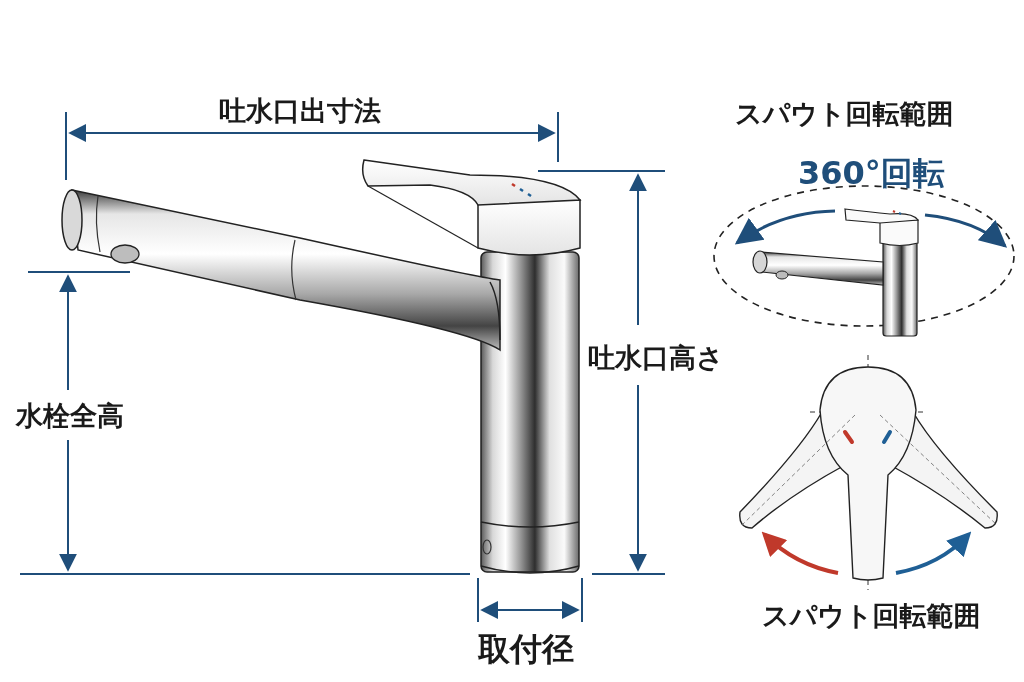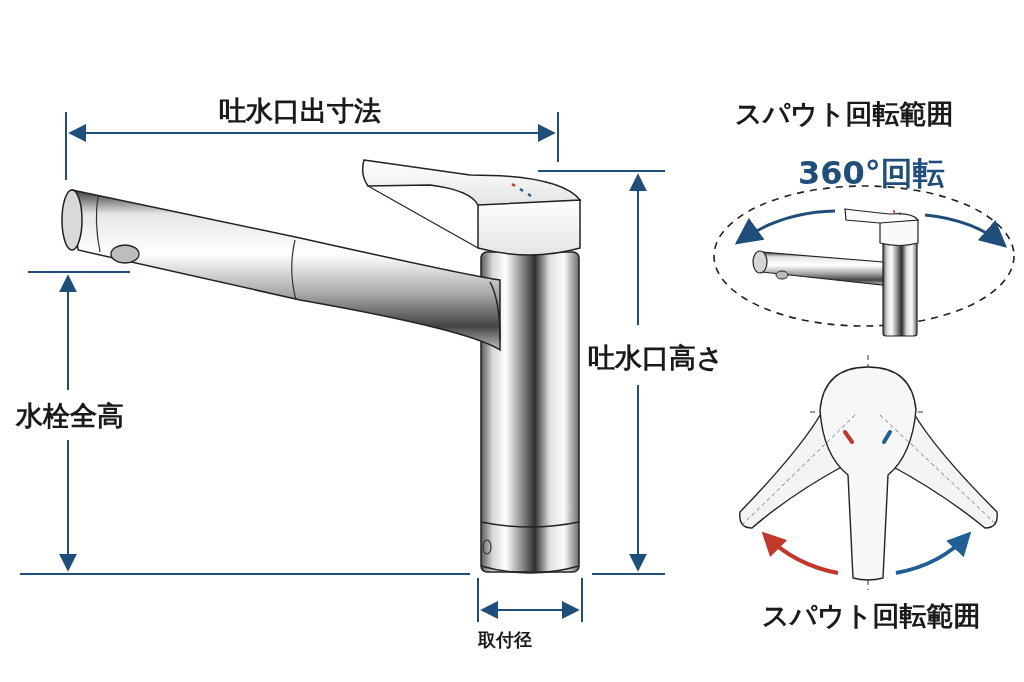--- a/index.html
+++ b/index.html
@@ -128,16 +128,16 @@
     <line x1="880" y1="415" x2="997" y2="525" stroke="#666" stroke-width="0.8" stroke-dasharray="4,3"></line>
 
     <path d="M838,573 Q795,565 765,535" fill="none" stroke="#c0392b" stroke-width="4" marker-end="url(#arrowRed)"></path>
     <path d="M896,573 Q940,565 968,535" fill="none" stroke="#1f5f95" stroke-width="4" marker-end="url(#arrowBlue)"></path>
   </g>
 </svg>
 
 <div class="label" style="left:208px; top:93px; font-size:27px;padding-left:11px;">吐水口出寸法</div>
 <div class="label" style="left:16px; top:398px; font-size:27px;">水栓全高</div>
 <div class="label" style="left:588px; top:340px; font-size:27px;">吐水口高さ</div>
-<div class="label" style="left:478px; top:628px; font-size:18px;">取付径</div>
+<div class="label" style="left:478px; top:628px; font-size:32px;">取付径</div>
 <div class="label" style="left:735px; top:96px; font-size:27px;">スパウト回転範囲</div>
 <div class="label blue" style="left:798px; top:152px; font-size:32px;">360°回転</div>
 <div class="label" style="left:762px; top:598px; font-size:27px;">スパウト回転範囲</div>
 
 </body></html>

